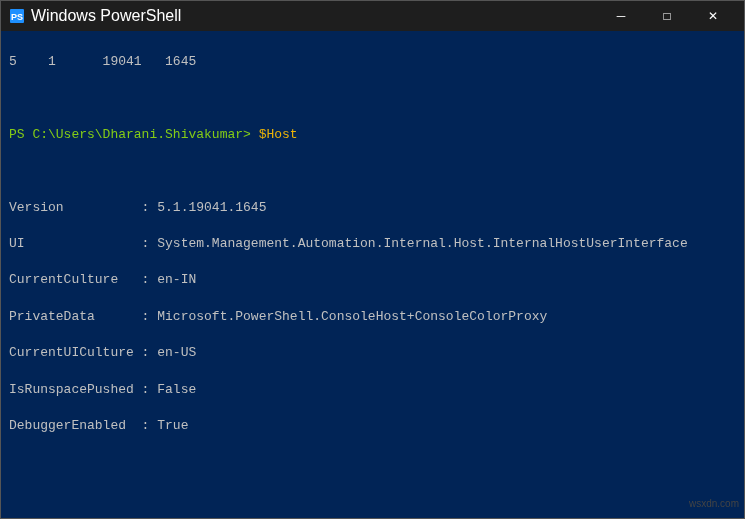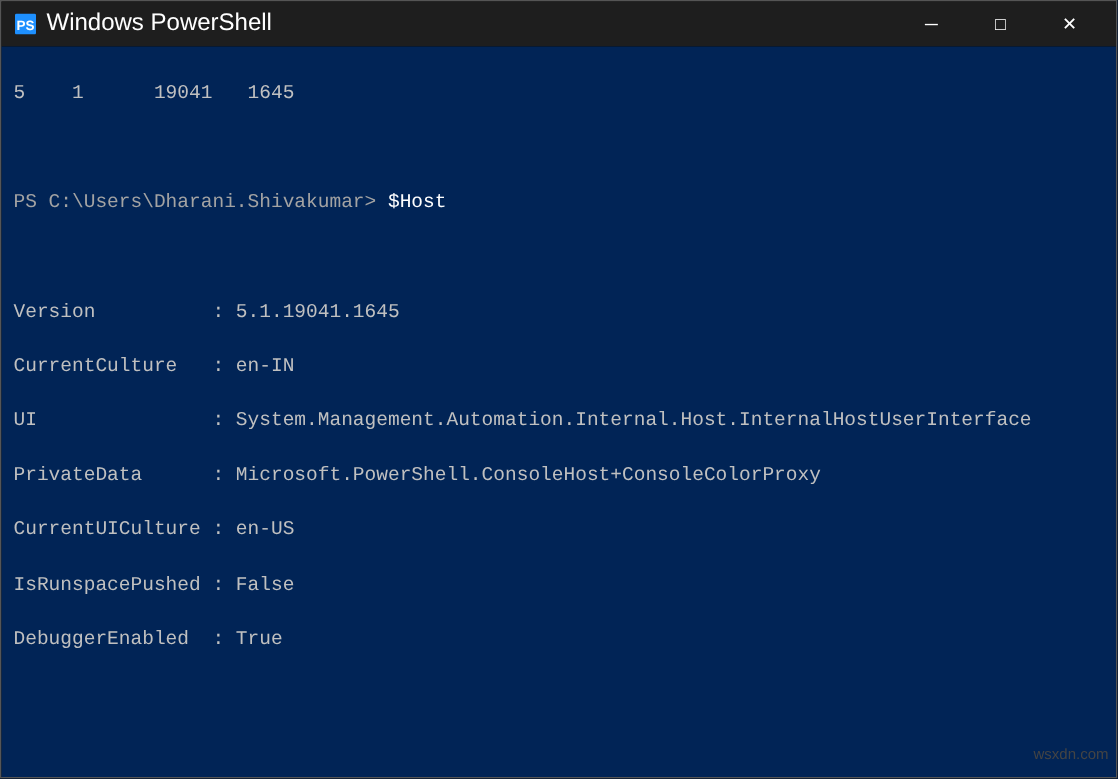--- a/index.html
+++ b/index.html
@@ -79,26 +79,26 @@
       background: #012456;
       color: #c0c0c0;
       font-size: 13px;
       line-height: 1.4;
       padding: 4px 8px;
       overflow: hidden;
       white-space: pre;
     }
 
     .cmd-highlight {
-      color: #ffffff;
+      color: #eab308;
       background: transparent;
     }
 
     .prompt {
-      color: #a3a3a3;
+      color: #84cc16;
     }
 
     @keyframes blink {
       0%, 100% { opacity: 1; }
       50% { opacity: 0; }
     }
 
     .line {
       display: block;
       min-height: 1.4em;
@@ -132,22 +132,22 @@
       <button class="title-btn close">✕</button>
     </div>
   </div>
 
   <div class="terminal">
 <span class="line">5    1      19041   1645</span>
 <span class="line"> </span>
 <span class="line"><span class="prompt">PS C:\Users\Dharani.Shivakumar&gt; </span><span class="cmd-highlight">$Host</span></span>
 <span class="line"> </span>
 <span class="line">Version          : 5.1.19041.1645</span>
+<span class="line">UI               : System.Management.Automation.Internal.Host.InternalHostUserInterface</span>
 <span class="line">CurrentCulture   : en-IN</span>
-<span class="line">UI               : System.Management.Automation.Internal.Host.InternalHostUserInterface</span>
 <span class="line">PrivateData      : Microsoft.PowerShell.ConsoleHost+ConsoleColorProxy</span>
 <span class="line">CurrentUICulture : en-US</span>
 <span class="line">IsRunspacePushed : False</span>
 <span class="line">DebuggerEnabled  : True</span>
 
 
 
 
 
 

